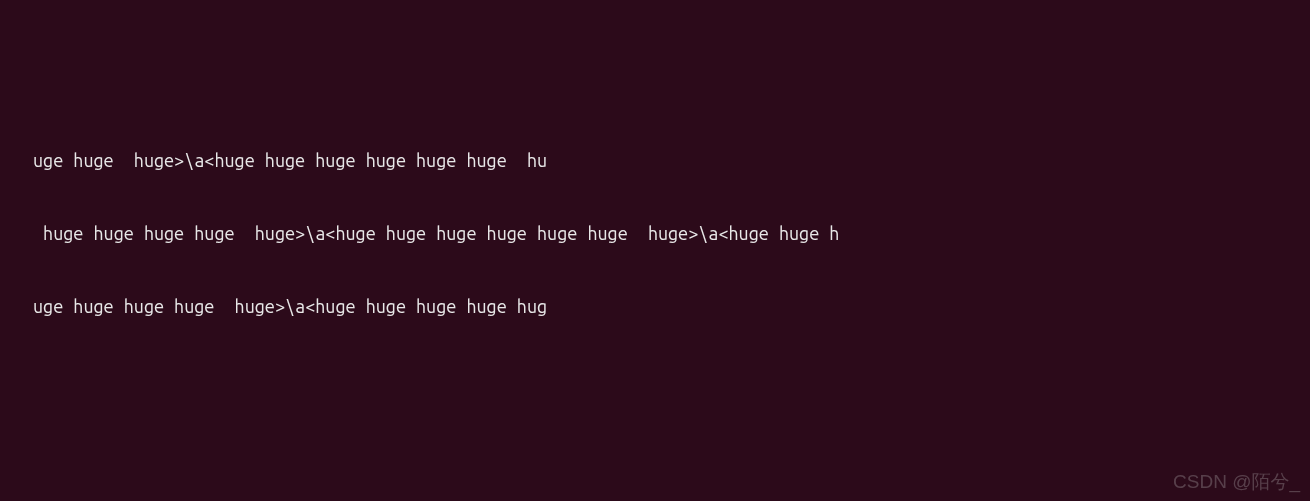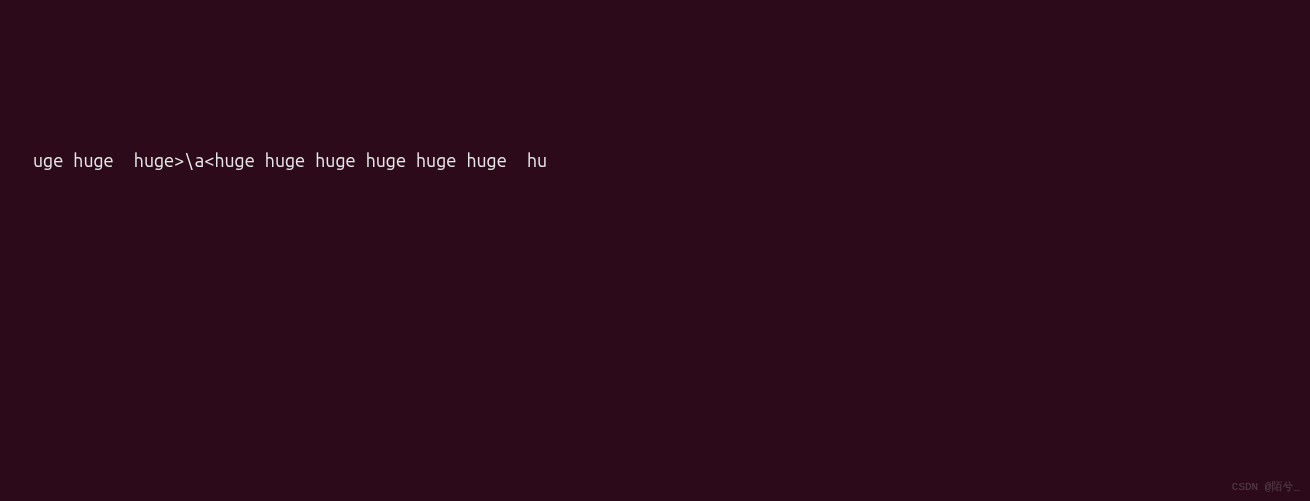--- a/index.html
+++ b/index.html
@@ -23,32 +23,34 @@
     }
     .terminal-line {
       white-space: pre;
       margin-left: 29px;
     }
     .watermark {
       position: absolute;
       bottom: 6px;
       right: 10px;
       color: rgba(200, 200, 200, 0.28);
-      font-size: 11px;
-      font-family: Liberation Mono, monospace;
+      font-size: 19px;
+      font-family: Liberation Sans, sans-serif;
       white-space: nowrap;
     }
   </style>
 </head>
 <body>
 
 
 
 <div>
   <div class="terminal-line">uge huge  huge&gt;\a&lt;huge huge huge huge huge huge  hu</div>
+  <div class="terminal-line"> huge huge huge huge  huge&gt;\a&lt;huge huge huge huge huge huge  huge&gt;\a&lt;huge huge h</div>
+  <div class="terminal-line">uge huge huge huge  huge&gt;\a&lt;huge huge huge huge hug</div>
   
   
   <div class="terminal-line"></div>
   
   
   
   <div class="terminal-line"></div>
   
   
   

